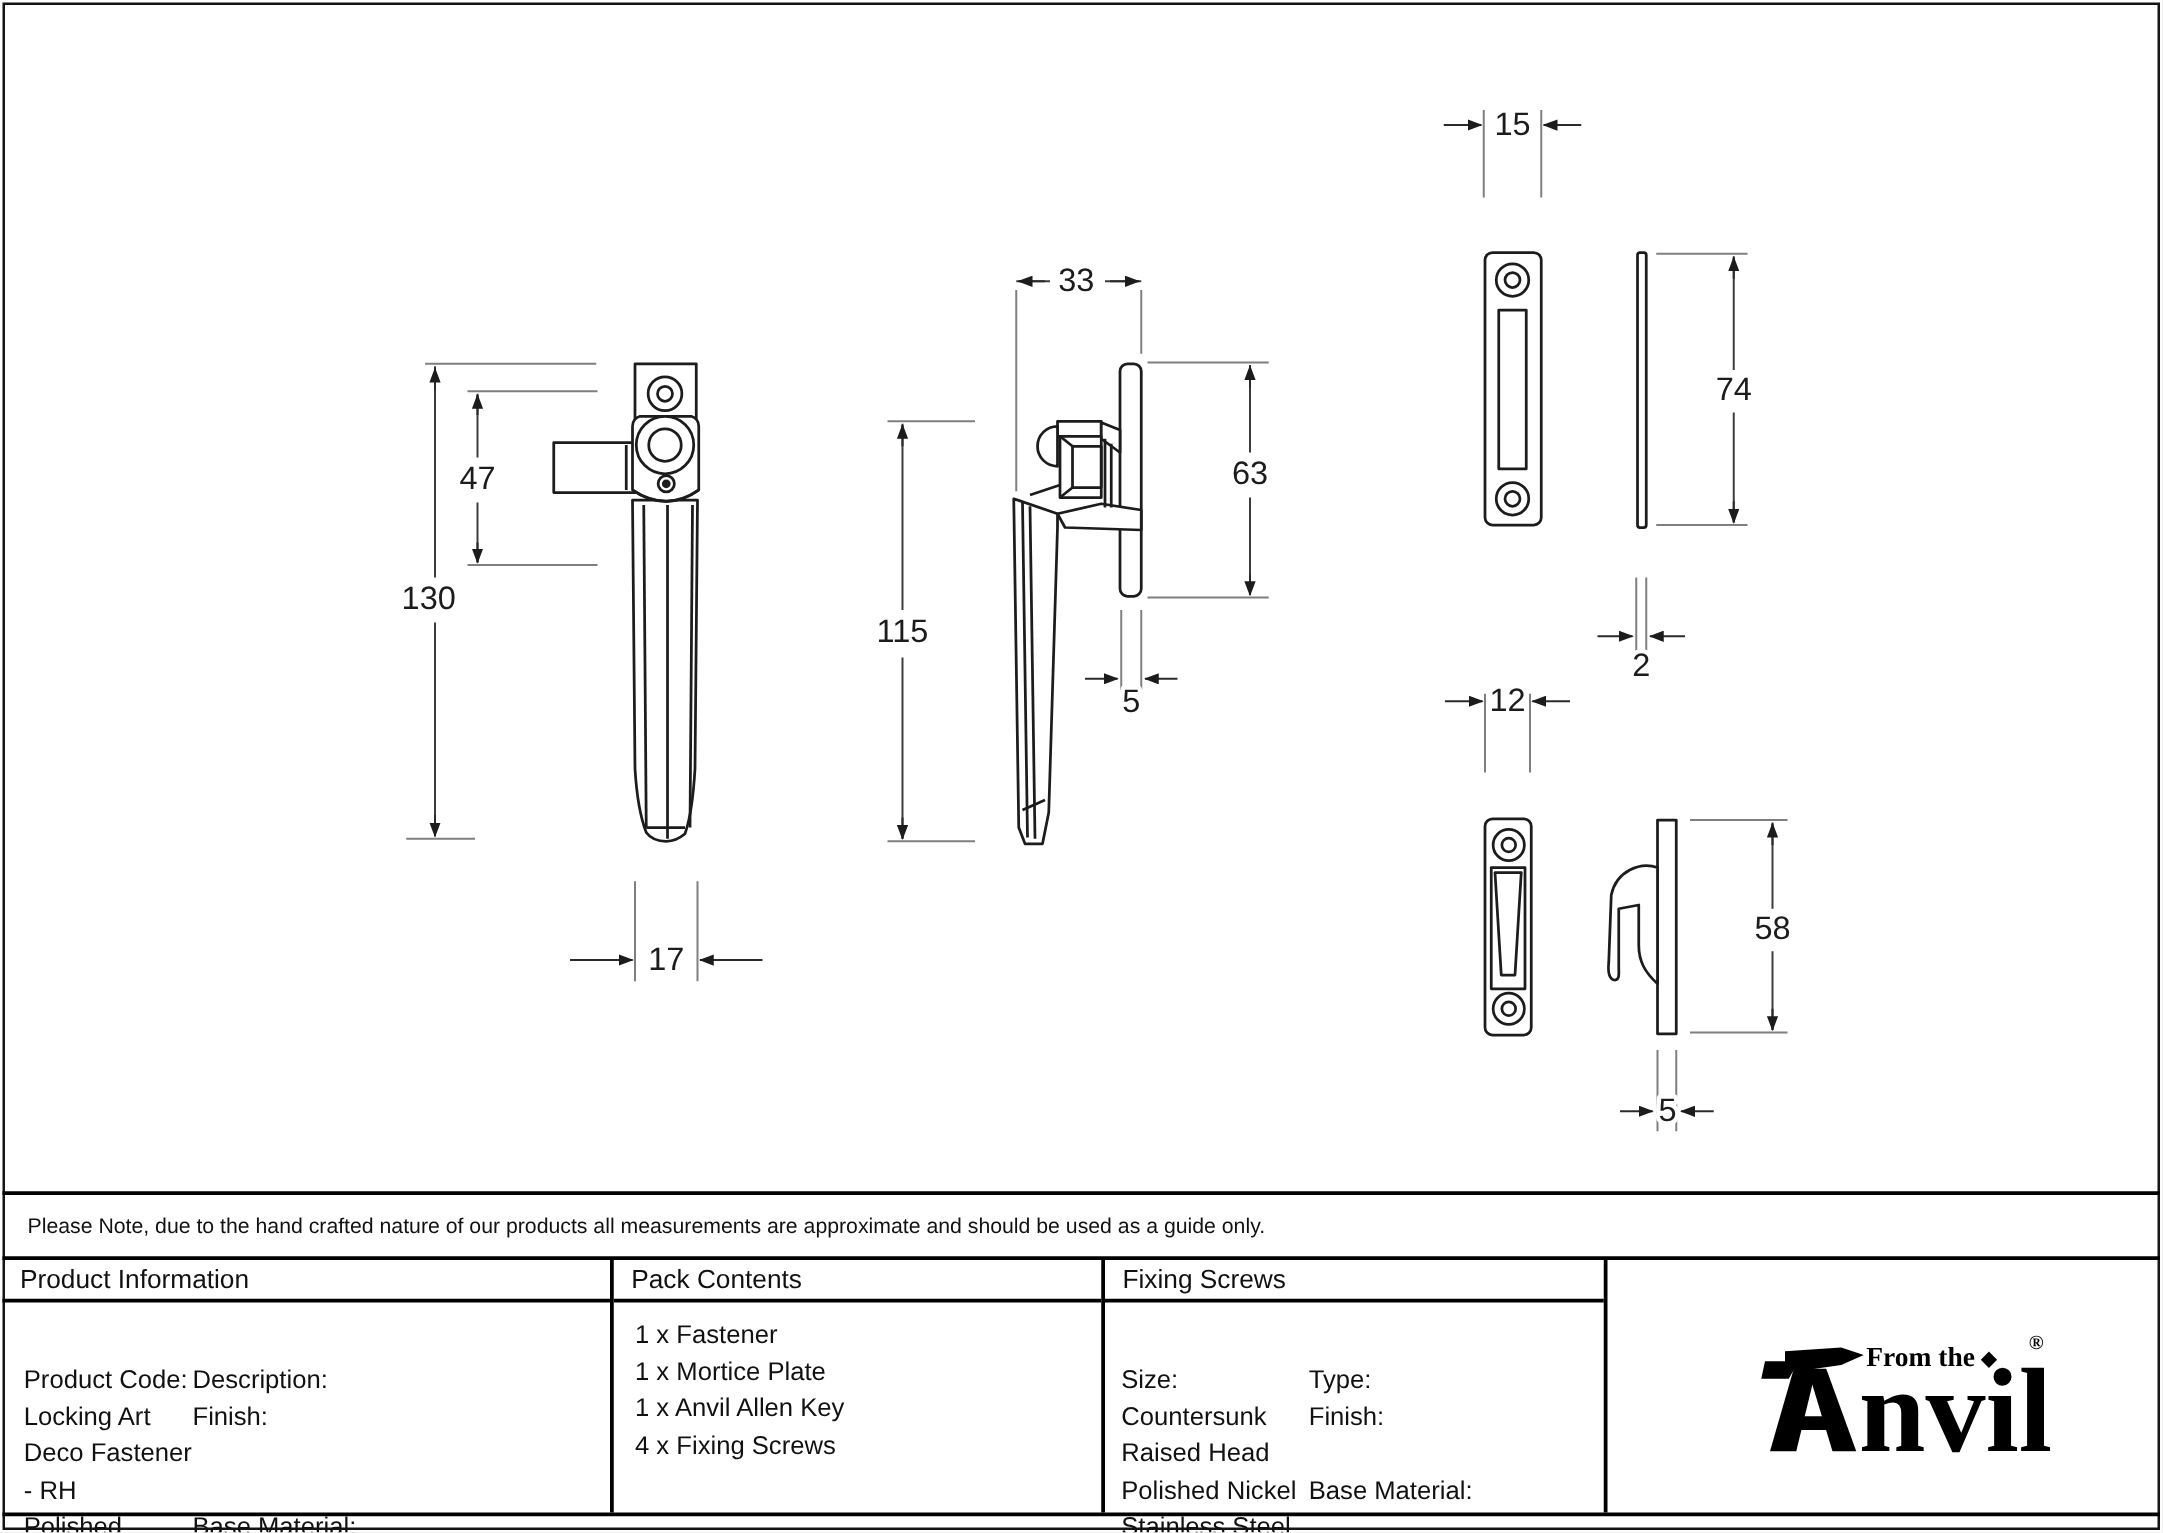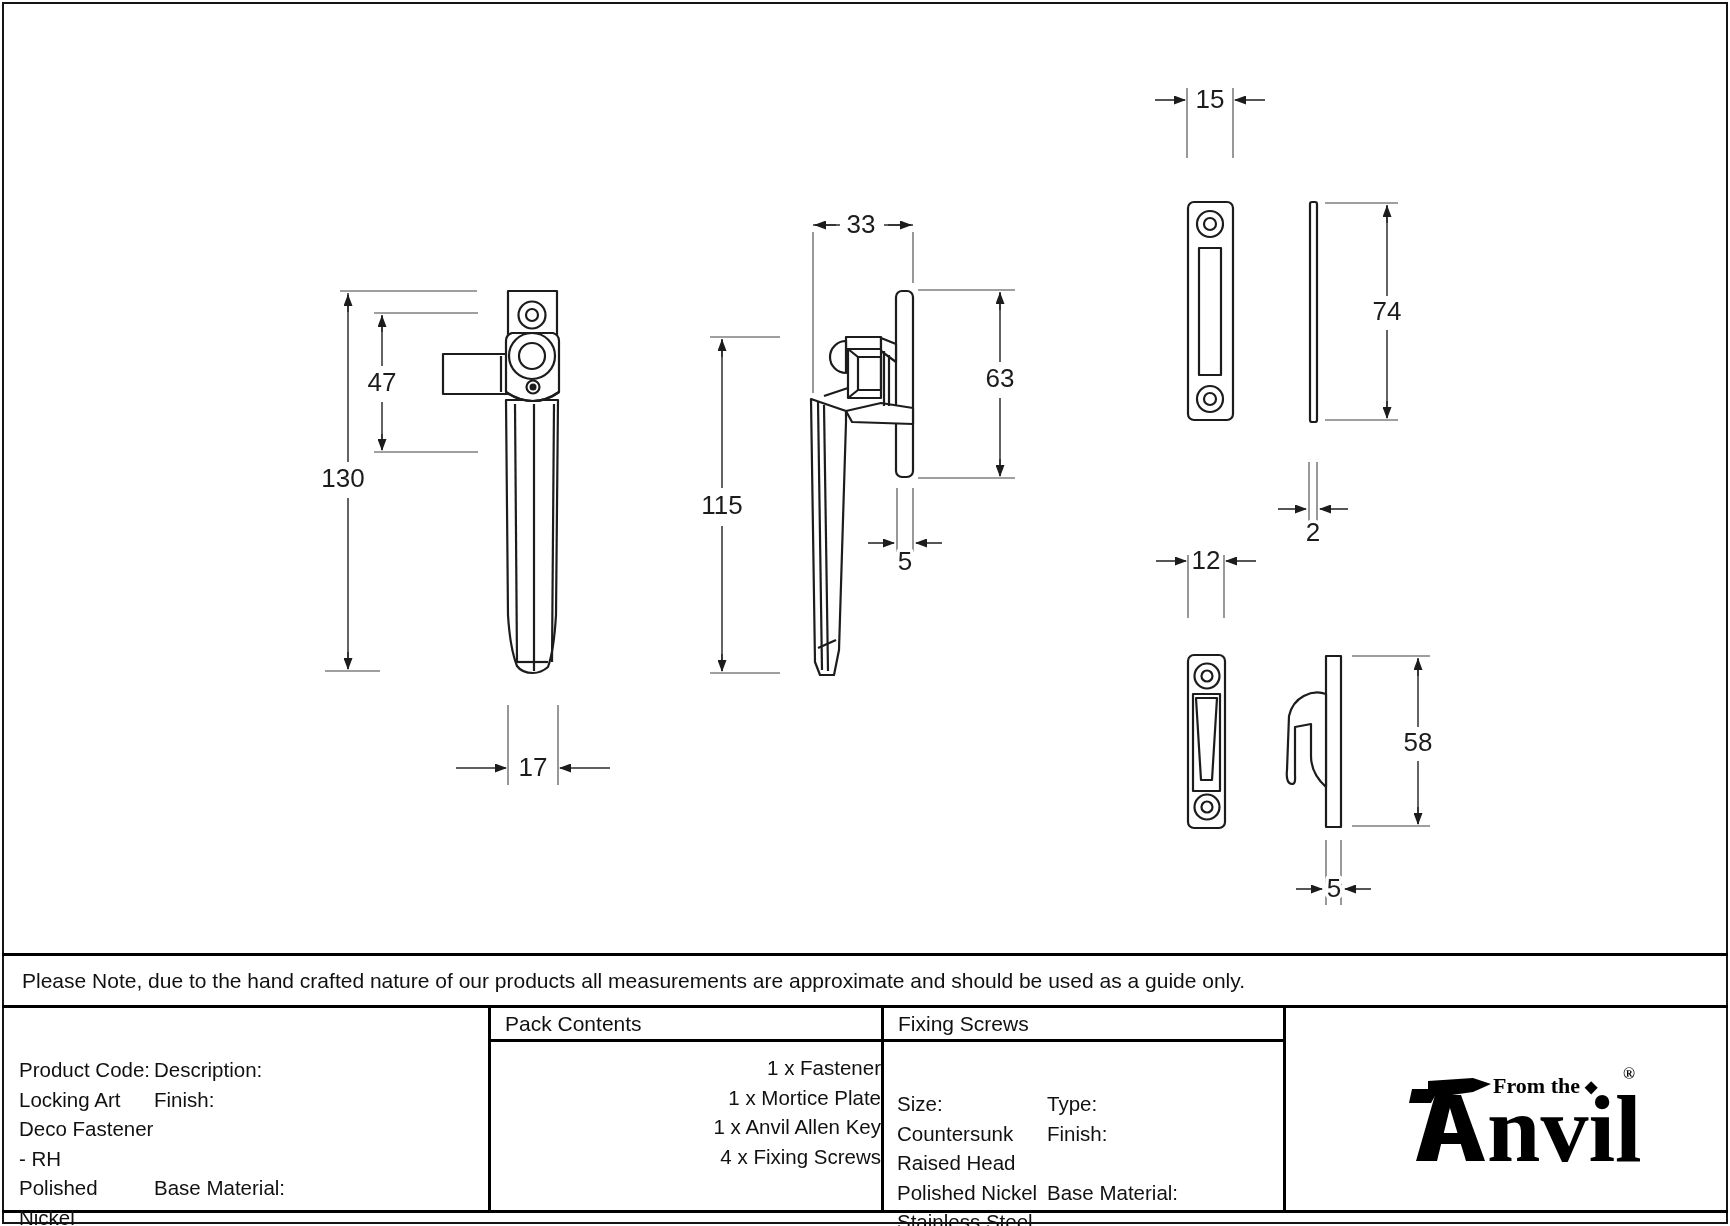--- a/index.html
+++ b/index.html
@@ -4,37 +4,37 @@
 <style>
   html,body{margin:0;padding:0;background:#e8e8e8;}
   .page{position:relative;width:1730px;height:1226px;background:#ffffff;
         font-family:"Liberation Sans",sans-serif;color:#111;overflow:hidden;}
   .frame{position:absolute;inset:2px;border:2px solid #151515;pointer-events:none;}
   .drawings{position:absolute;left:0;top:0;}
 
   
   .note-row{position:absolute;left:2px;right:2px;top:953px;height:55px;box-sizing:border-box;
             border-top:3px solid #000;border-bottom:3px solid #000;display:flex;align-items:center;
-            padding-left:20px;font-size:21px;}
+            padding-left:20px;font-size:17px;}
 
   
   .spec-table{position:absolute;left:2px;right:2px;top:1008px;height:205px;box-sizing:border-box;
               border-bottom:3px solid #000;display:flex;}
   .col{box-sizing:border-box;height:100%;}
   .col.b{border-right:3px solid #000;}
   .col1{width:489px;}
   .col2{width:393px;}
   .col3{width:402px;}
   .col4{flex:1;display:flex;align-items:center;justify-content:center;font-weight:bold;}
   .th{height:34px;box-sizing:border-box;border-bottom:3px solid #000;display:flex;align-items:center;
       padding-left:14px;font-size:21px;}
   .tb{padding:11px 0 0 17px;font-size:20.5px;line-height:29.5px;}
   .kv{display:grid;grid-template-columns:135px auto;margin-top:36px;}
   .col3 .kv{grid-template-columns:150px auto;}
-  .col2 .tb{text-align:right;}
+  .col2 .tb{}
   .col3 .tb{padding-left:13px;}
 
   
   .obj{fill:#fff;stroke:#1c1c1c;stroke-width:2.2;stroke-linejoin:round;}
   .objn{fill:none;stroke:#1c1c1c;stroke-width:2.2;stroke-linejoin:round;}
   .fillk{fill:#1c1c1c;stroke:none;}
   .ext{stroke:#7f7f7f;stroke-width:1.6;fill:none;}
   .dim{stroke:#3c3c3c;stroke-width:1.6;fill:none;}
   .dar{stroke:#2b2b2b;stroke-width:1.6;fill:none;}
   .dimtxt{font-family:"Liberation Sans",sans-serif;font-size:26px;fill:#1c1c1c;
@@ -232,20 +232,21 @@
     </g>
   </svg>
 
   <div class="note-row">
     <span>Please Note, due to the hand crafted nature of our products all measurements are approximate and should be used as a guide only.</span>
   </div>
 
   <div class="spec-table">
 
     <div class="col col1 b">
+      <div class="th">Product Information</div>
       <div class="tb kv">
         <span>Product Code:</span>
         <span>Description:</span>
         <span>Locking Art Deco Fastener - RH</span>
         <span>Finish:</span>
         <span>Polished Nickel</span>
         <span>Base Material:</span>
         <span>Brass</span>
       </div>
     </div>

